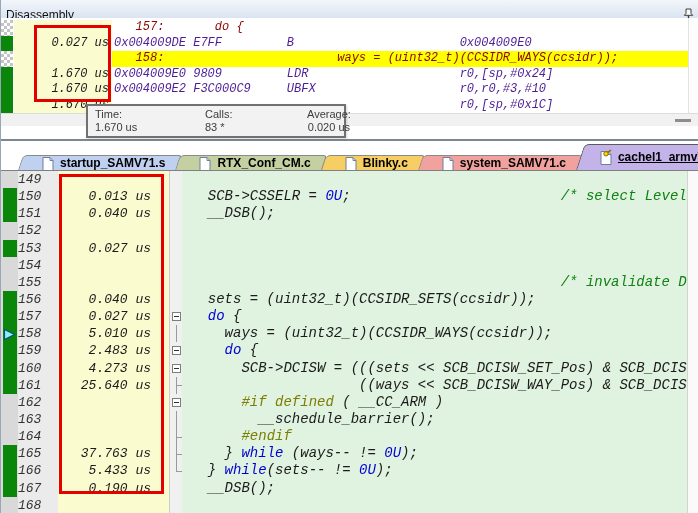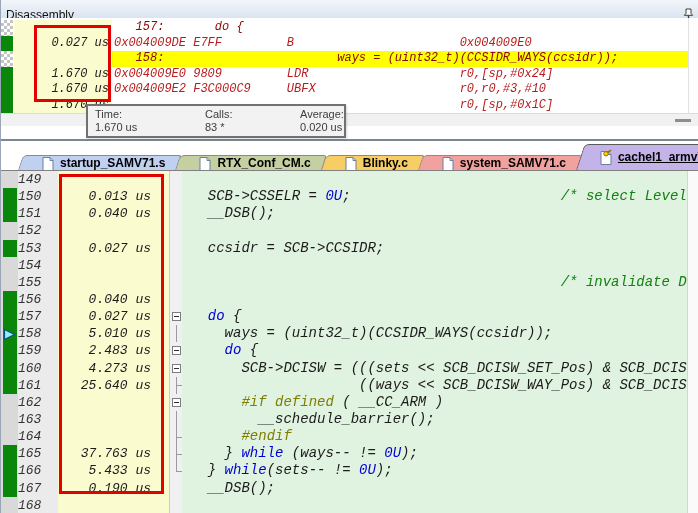--- a/index.html
+++ b/index.html
@@ -31,21 +31,21 @@
       linear-gradient(45deg,#c4c4c4 25%,transparent 25%,transparent 75%,#c4c4c4 75%),
       linear-gradient(45deg,#c4c4c4 25%,transparent 25%,transparent 75%,#c4c4c4 75%);
     background-size:6px 6px; background-position:0 0,3px 3px;
   }
   .dtime {
     width:98px; background:#fbfbd0; text-align:right; padding-right:3px;
     font:italic 12px/15.5px "Liberation Mono", monospace; color:#1b1b1b;
   }
   .dcode {
     flex:1; white-space:pre; overflow:hidden; padding-left:2px;
-    font:italic 12px/15.5px "Liberation Mono", monospace; color:#b91c1c;
+    font:italic 12px/15.5px "Liberation Mono", monospace; color:#4c1d95;
   }
   .dcode.src { color:#8a0808; }
   .dcode.src.hl { background:#ffff00; }
   .dvscroll {
     position:absolute; right:0; top:18px; width:10px; height:95px;
     background:#fdfdfd; border-left:1px solid #e2e2e2;
   }
   .dhscroll {
     position:absolute; left:0; top:113px; width:698px; height:13px;
     background:#f1f1f1; border-top:1px solid #dcdcdc;
@@ -58,21 +58,21 @@
     border:3px solid #e30000; z-index:5; pointer-events:none;
   }
   
   .tooltip {
     position:absolute; left:85px; top:104px; width:260px; height:34px;
     background:#f2f2f2; border:2px solid #717171; z-index:9;
     display:grid; grid-template-columns:110px 95px 1fr; grid-template-rows:1fr 1fr;
     padding:2px 7px; font-size:11px; color:#3c3c3c;
     box-shadow:1px 1px 2px rgba(0,0,0,.15);
   }
-  .tooltip .c3 { text-align:left; }
+  .tooltip .c3 { text-align:center;margin-left:7px; }
   
   .tabzone { position:absolute; left:0; top:126px; width:698px; height:44px; background:#fff; }
   .tabzone .topline { position:absolute; left:0; top:13px; width:698px; height:2px; background:#7d8694; }
   .tabs { position:absolute; left:0; bottom:0; height:26px; display:flex; align-items:flex-end; padding-left:24px; }
   .tab {
     position:relative; height:15px; display:flex; align-items:center;
     padding:0 12px 0 16px; margin-right:5px; cursor:default;
   }
   .tab::before {
     content:""; position:absolute; inset:0; left:-7px;
@@ -287,41 +287,41 @@
           <span class="enum">152</span>
           <span class="etime"></span>
           <span class="efold f-none"></span>
           <span class="ecode"></span>
         </div>
         <div class="eline">
           <span class="emargin green"></span>
           <span class="enum">153</span>
           <span class="etime">0.027 us</span>
           <span class="efold f-none"></span>
-          <span class="ecode"><span class="sg-t">  ccsidr = SCB-&gt;CCSIDR;</span></span>
         </div>
         <div class="eline">
           <span class="emargin"></span>
           <span class="enum">154</span>
           <span class="etime"></span>
           <span class="efold f-none"></span>
           <span class="ecode"></span>
         </div>
         <div class="eline">
           <span class="emargin"></span>
           <span class="enum">155</span>
           <span class="etime"></span>
           <span class="efold f-none"></span>
           <span class="ecode"><span class="sg-t">                                            </span><span class="sg-c">/* invalidate D-Cach</span></span>
         </div>
         <div class="eline">
           <span class="emargin green"></span>
           <span class="enum">156</span>
           <span class="etime">0.040 us</span>
           <span class="efold f-none"></span>
+          <span class="ecode"><span class="sg-t">  sets = (uint32_t)(CCSIDR_SETS(ccsidr));</span></span>
         </div>
         <div class="eline">
           <span class="emargin green"></span>
           <span class="enum">157</span>
           <span class="etime">0.027 us</span>
           <span class="efold f-minus">
             <span class="fbox"></span>
           </span>
           <span class="ecode"><span class="sg-t">  </span><span class="sg-k">do</span><span class="sg-t"> {</span></span>
         </div>

